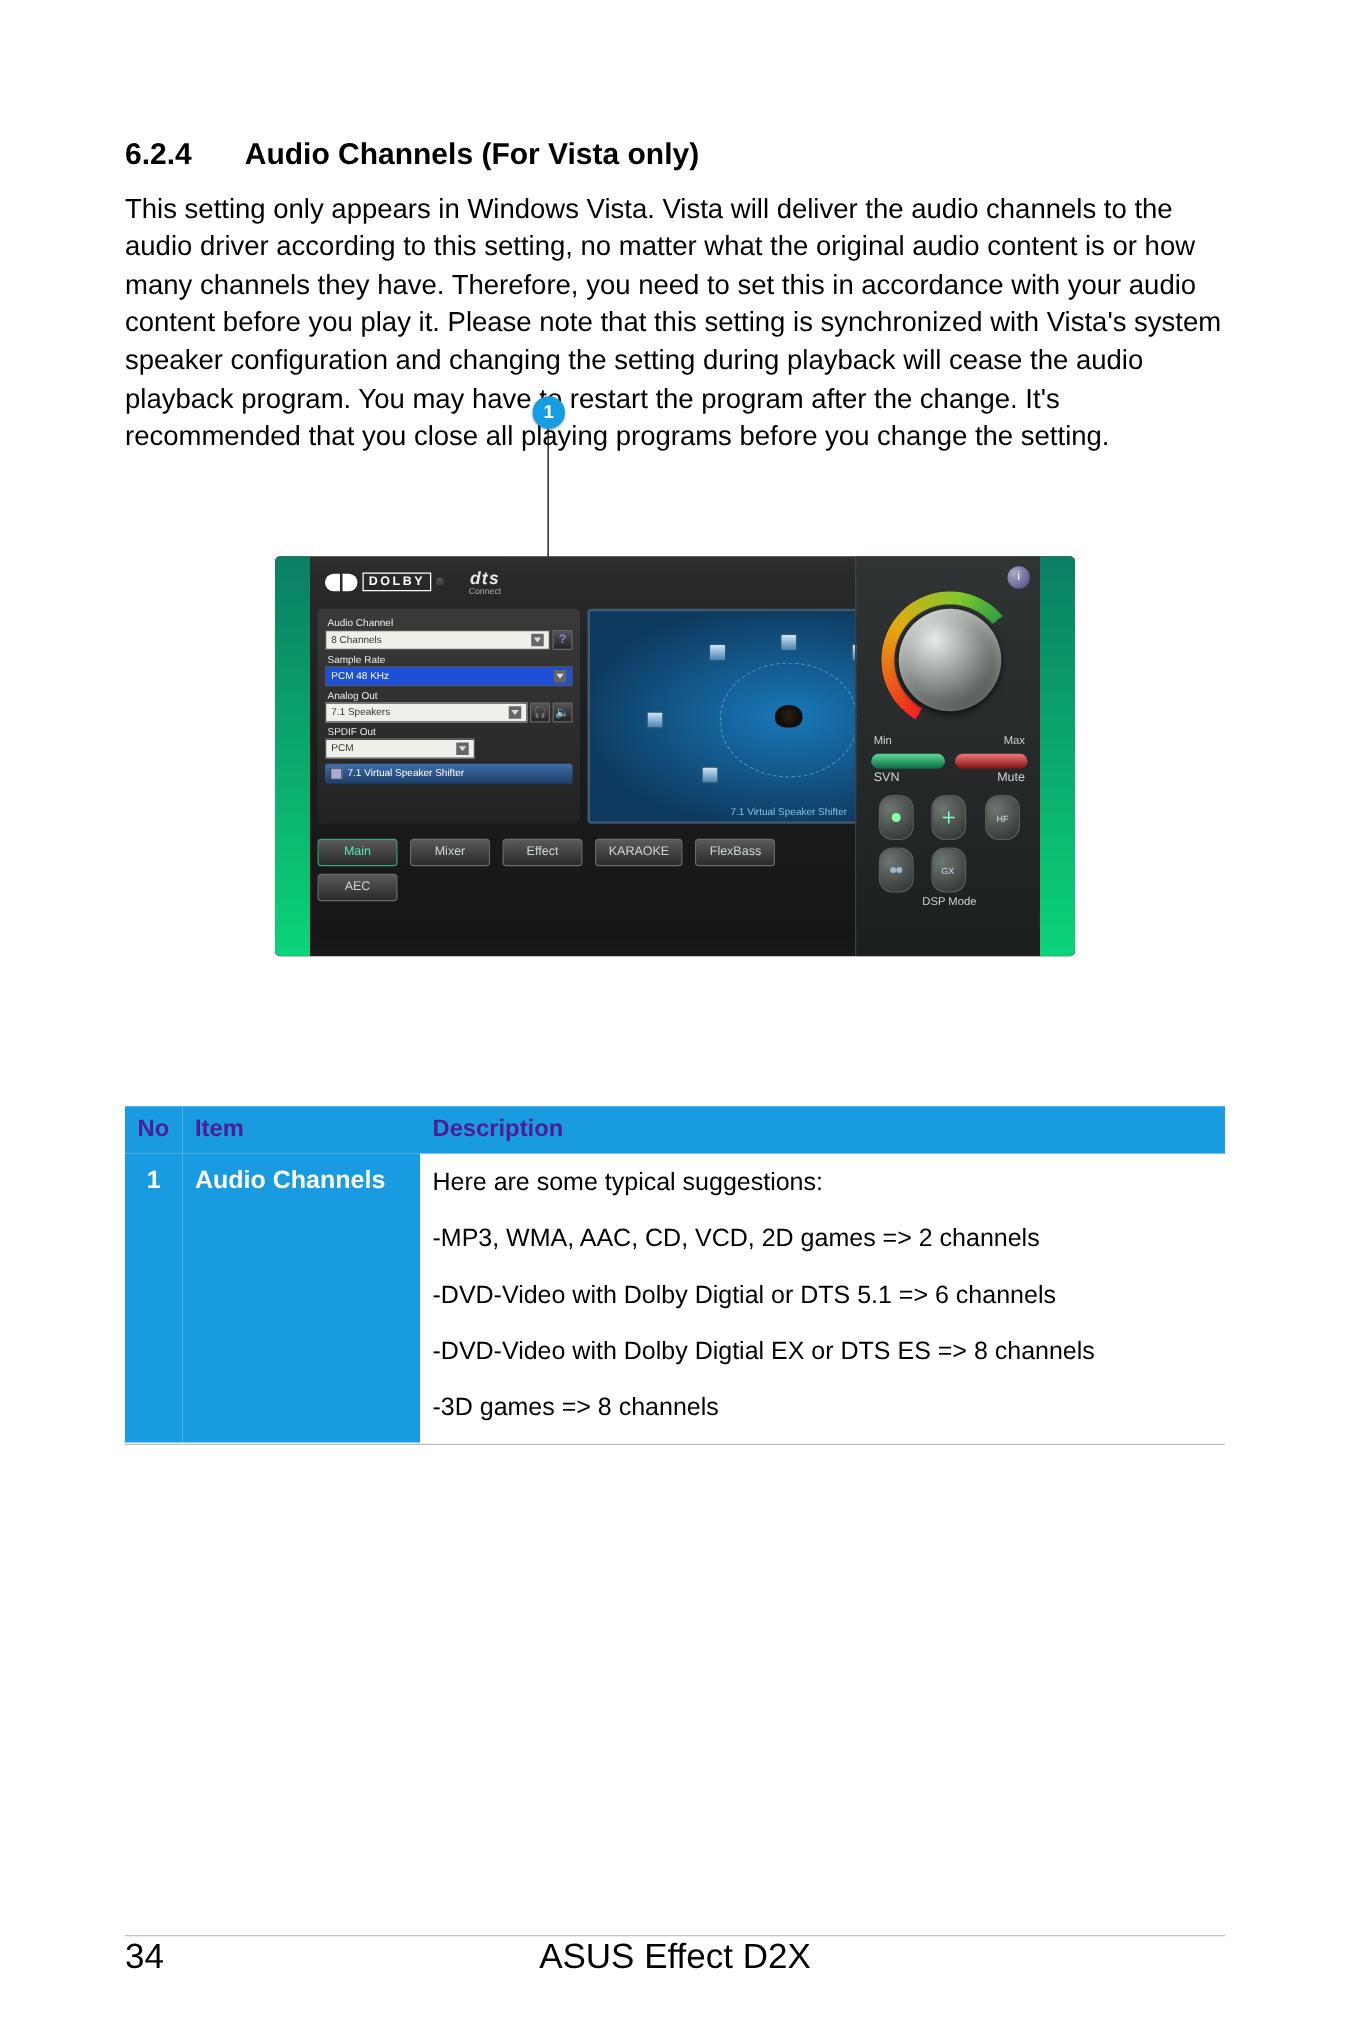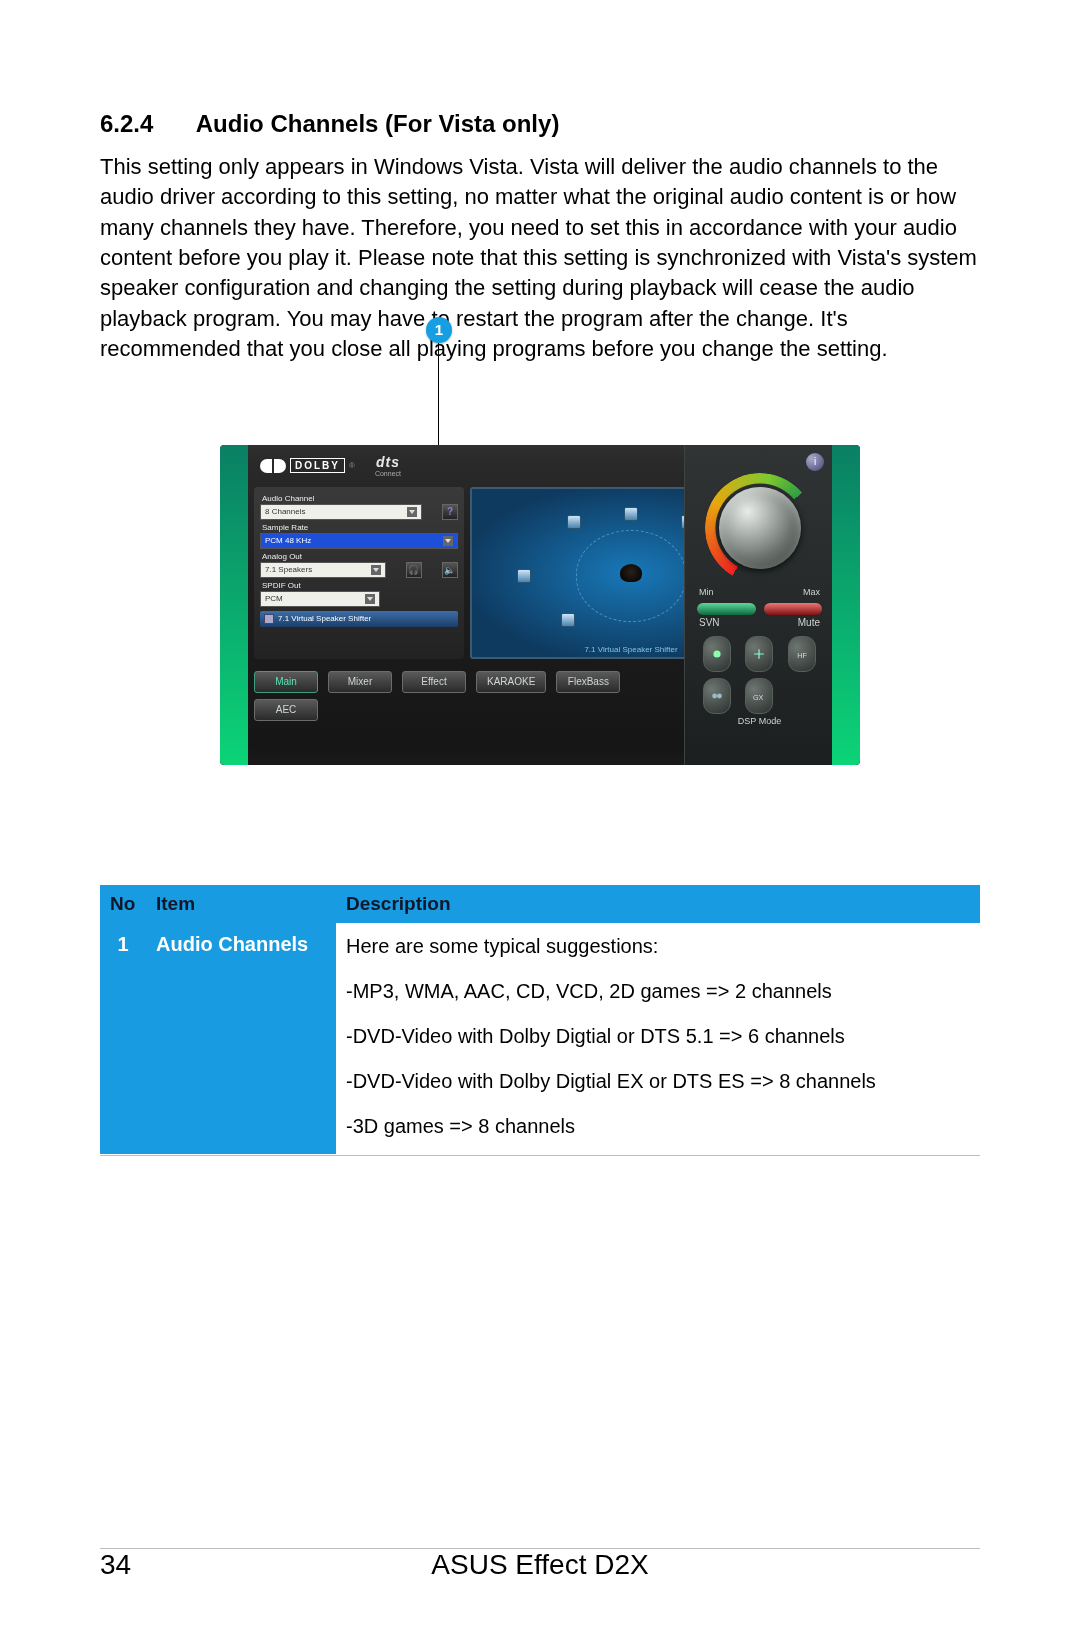--- a/index.html
+++ b/index.html
@@ -47,21 +47,21 @@
   .logo-dts { margin-left:18px; display:flex; flex-direction:column; align-items:center; }
   .dts-main { font-size:14px; font-weight:bold; font-style:italic; letter-spacing:1px; color:#e8e8e8;}
   .dts-sub { font-size:7px; color:#aaa; }
   .menu-btn { margin-left:auto; display:flex; align-items:center; gap:6px; font-size:10px; color:#aaa; letter-spacing:2px;}
   .menu-circle { width:18px; height:18px; border-radius:50%; background:radial-gradient(circle at 30% 30%,#888,#333); display:flex; align-items:center; justify-content:center;}
   .menu-tri { width:0;height:0;border-left:4px solid transparent;border-right:4px solid transparent;border-top:5px solid #ccc;}
 
   .panel-row { display:flex; padding:0 6px 6px 6px; gap:6px; height:178px;}
   .left-panel { width: 210px; background: linear-gradient(180deg,#3a3a3a,#222); border-radius:4px; padding:4px 6px; font-size:9px; color:#ddd; }
   .left-panel .grp-label { font-size:8px; color:#eee; margin:3px 0 1px 2px; }
-  .combo-row { display:flex; align-items:center; gap:20px; }
+  .combo-row { display:flex; align-items:center; gap:2px; }
   .combo { flex:1; height:16px; background:#f0f0ea; border:1px solid #555; display:flex; align-items:center; justify-content:space-between; padding:0 4px; color:#333; font-size:8px;}
   .combo .arrow { width:10px;height:10px; background:#666; display:flex;align-items:center;justify-content:center;}
   .combo .arrow::after{content:"";width:0;height:0;border-left:3px solid transparent;border-right:3px solid transparent;border-top:4px solid #ddd;}
   .combo.selblue { background:#1d4fd8; color:#fff;}
   .sq-btn { width:16px;height:16px; background:linear-gradient(180deg,#555,#222); border:1px solid #666; display:flex;align-items:center;justify-content:center;}
   .sq-btn.help { color:#97d; font-weight:bold; font-size:10px;}
   .sq-btn.icon span{ color:#9ad; font-size:9px;}
   .vss-strip { margin-top:4px; height:16px; background:linear-gradient(180deg,#3d6fa9,#1c3d68); color:#fff; font-size:8px; display:flex; align-items:center; padding:0 4px; border-radius:2px;}
   .vss-strip .chk{ width:10px;height:10px;background:#aac;margin-right:4px;border:1px solid #446;}
 
@@ -99,21 +99,21 @@
   .pill.green{ background:linear-gradient(180deg,#5fd89a,#0c6a3f);}
   .pill.red{ background:linear-gradient(180deg,#e77,#801010);}
   .pill-labels{ display:flex; justify-content:space-between; padding:0 6px; font-size:10px; color:#cfd4d2;}
   .dsp-grid{ display:grid; grid-template-columns:repeat(3,1fr); gap:6px; margin:8px 6px 2px;}
   .dsp-btn{ width:28px;height:36px; border-radius:11px; background:radial-gradient(circle at 30% 30%,#6e7672,#2b302d); border:1px solid #575f5b; justify-self:center; display:flex;align-items:center;justify-content:center;}
   .dsp-btn svg{width:12px;height:12px;}
   .dsp-label{ text-align:center; font-size:9px; color:#cfd4d2; margin-top:2px;}
 
   
   .desc-table { width: 100%; border-collapse: collapse; margin-top: 0; font-size: 20px; }
-  .desc-table th { background:#189be0; color:#0f172a; text-align:left; padding:8px 10px; font-weight:bold; font-size:19px;}
+  .desc-table th { background:#189be0; color:#4c1d95; text-align:left; padding:8px 10px; font-weight:bold; font-size:19px;}
   .desc-table td { padding:10px 10px; vertical-align:top; border-bottom:1px solid rgba(0,0,0,0); }
   .desc-table tr.body td:first-child { background:#189be0; color:#fff; font-weight:bold; width:46px; text-align:center;}
   .desc-table tr.body td.itemcol { background:#189be0; color:#fff; font-weight:bold; width:190px;}
   .desc-table tr.body td.desc { background:#fff; color:#000; }
   .desc-table tr.body td.desc p{ margin:0 0 18px 0; line-height:1.35;}
   .desc-table tr.body td.desc p:last-child{ margin-bottom:4px;}
   .desc-table-wrap { border-bottom:1px solid #bdbdbd; padding-bottom:0;}
 
   
   .footer-rule { position:absolute; left:100px; right:100px; bottom:78px; height:1px; background:#bdbdbd;}

